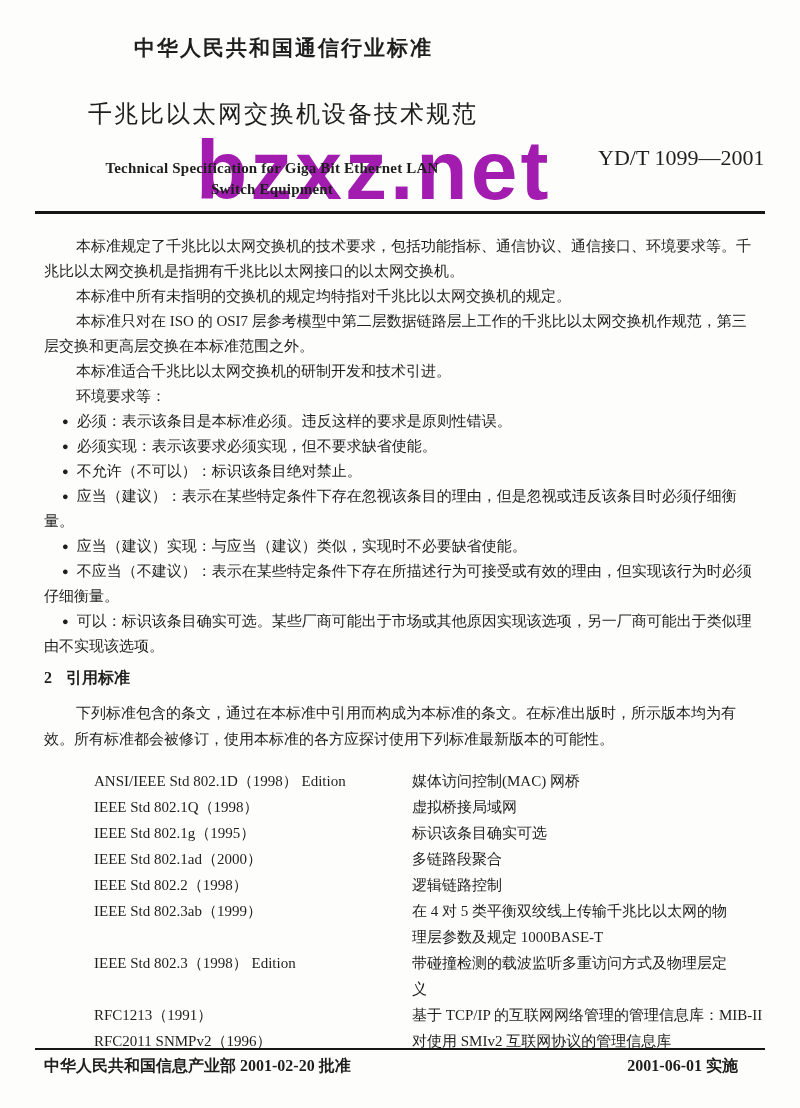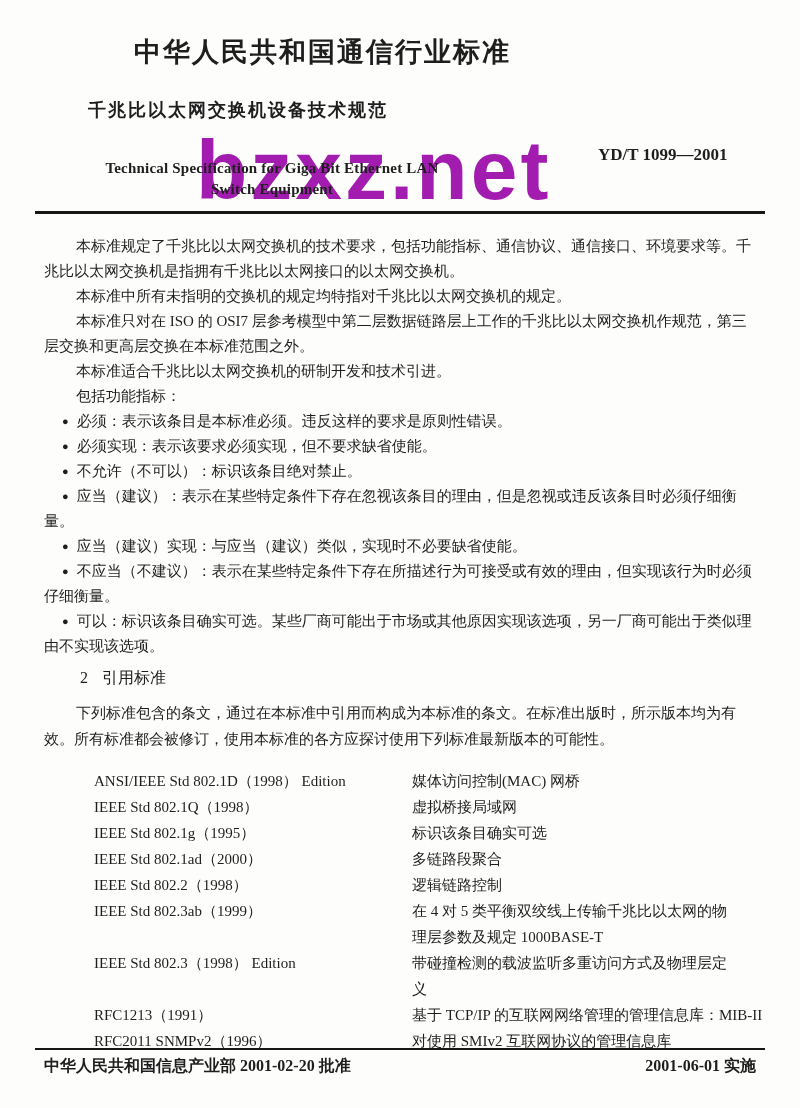--- a/index.html
+++ b/index.html
@@ -8,72 +8,72 @@
     width:800px;height:1108px;
     margin:0 auto;
     background:#fdfdfc;
     font-family:"Liberation Serif","DejaVu Serif",serif;
     color:#1e1e1e;
     overflow:hidden;
   }
   
   .org-title{
     position:absolute;left:134px;top:34px;
-    font-size:27px;font-weight:bold;letter-spacing:2px;
+    font-size:21px;font-weight:bold;letter-spacing:2px;
     z-index:2;
   }
   .doc-title{
     position:absolute;left:88px;top:98px;
-    font-size:18px;font-weight:bold;letter-spacing:2px;
+    font-size:24px;font-weight:normal;letter-spacing:2px;
     z-index:2;
   }
   .en-title{
     position:absolute;left:72px;top:158px;width:400px;
     text-align:center;font-size:15px;font-weight:bold;line-height:21px;
     letter-spacing:0.2px;z-index:2;
   }
   .std-number{
     position:absolute;left:598px;top:145px;
-    font-size:17px;font-weight:bold;z-index:2;
+    font-size:22px;font-weight:normal;z-index:2;
   }
   .watermark{
     position:absolute;left:196px;top:122px;
     font-family:"Liberation Sans","DejaVu Sans",sans-serif;
     font-size:84px;font-weight:bold;letter-spacing:3px;
     color:#a21caf;z-index:0;user-select:none;
   }
   .rule-top{
     position:absolute;left:35px;right:35px;top:211px;height:3px;
     background:#161616;z-index:1;
   }
   
   .body{
     position:absolute;left:44px;right:44px;top:234px;
     font-size:15px;line-height:25px;z-index:2;
   }
   .sec-head{margin:0 0 6px 0;font-size:16px;}
   .sec-head .sec-no{margin-right:14px;}
-  .sec-head.bold{font-weight:normal;margin-left:36px;}
+  .sec-head.bold{font-weight:bold;}
   .para{margin:0;text-indent:32px;}
   .bullet{margin:0;text-indent:18px;}
   .bullet .dot{font-size:11px;margin-right:8px;vertical-align:1px;}
   .sec2-head{margin:6px 0 10px 0;}
   .intro{margin:0;text-indent:32px;line-height:26px;}
   .refs{margin:16px;}
   .ref-row{display:flex;line-height:26px;}
   .ref-code{flex:0 0 352px;padding-left:34px;box-sizing:border-box;}
   .ref-desc{flex:1;}
   .ref-desc.nowrap{white-space:nowrap;}
   
   .rule-bottom{
     position:absolute;left:35px;right:35px;top:1048px;height:2px;
     background:#161616;z-index:2;
   }
   .footer{
-    position:absolute;left:44px;right:44px;top:1056px;
+    position:absolute;left:44px;right:62px;top:1056px;
     display:flex;justify-content:space-between;
     font-size:16px;font-weight:bold;z-index:2;
   }
 </style>
 </head>
 <body>
 
 <div class="page">
 
   <div class="watermark">bzxz.net</div>
@@ -88,21 +88,21 @@
 
   <div class="rule-top"></div>
 
   <div class="body">
 
 
     <p class="para">本标准规定了千兆比以太网交换机的技术要求，包括功能指标、通信协议、通信接口、环境要求等。千兆比以太网交换机是指拥有千兆比以太网接口的以太网交换机。</p>
     <p class="para">本标准中所有未指明的交换机的规定均特指对千兆比以太网交换机的规定。</p>
     <p class="para">本标准只对在 ISO 的 OSI7 层参考模型中第二层数据链路层上工作的千兆比以太网交换机作规范，第三层交换和更高层交换在本标准范围之外。</p>
     <p class="para">本标准适合千兆比以太网交换机的研制开发和技术引进。</p>
-    <p class="para">包括功能指标：</p>
+    <p class="para">环境要求等：</p>
 
     <p class="bullet"><span class="dot">●</span><span>必须：表示该条目是本标准必须。违反这样的要求是原则性错误。</span></p>
     <p class="bullet"><span class="dot">●</span><span>必须实现：表示该要求必须实现，但不要求缺省使能。</span></p>
     <p class="bullet"><span class="dot">●</span><span>不允许（不可以）：标识该条目绝对禁止。</span></p>
     <p class="bullet"><span class="dot">●</span><span>应当（建议）：表示在某些特定条件下存在忽视该条目的理由，但是忽视或违反该条目时必须仔细衡量。</span></p>
     <p class="bullet"><span class="dot">●</span><span>应当（建议）实现：与应当（建议）类似，实现时不必要缺省使能。</span></p>
     <p class="bullet"><span class="dot">●</span><span>不应当（不建议）：表示在某些特定条件下存在所描述行为可接受或有效的理由，但实现该行为时必须仔细衡量。</span></p>
     <p class="bullet"><span class="dot">●</span><span>可以：标识该条目确实可选。某些厂商可能出于市场或其他原因实现该选项，另一厂商可能出于类似理由不实现该选项。</span></p>
 
     <p class="sec-head bold sec2-head"><span class="sec-no">2</span><span>引用标准</span></p>

